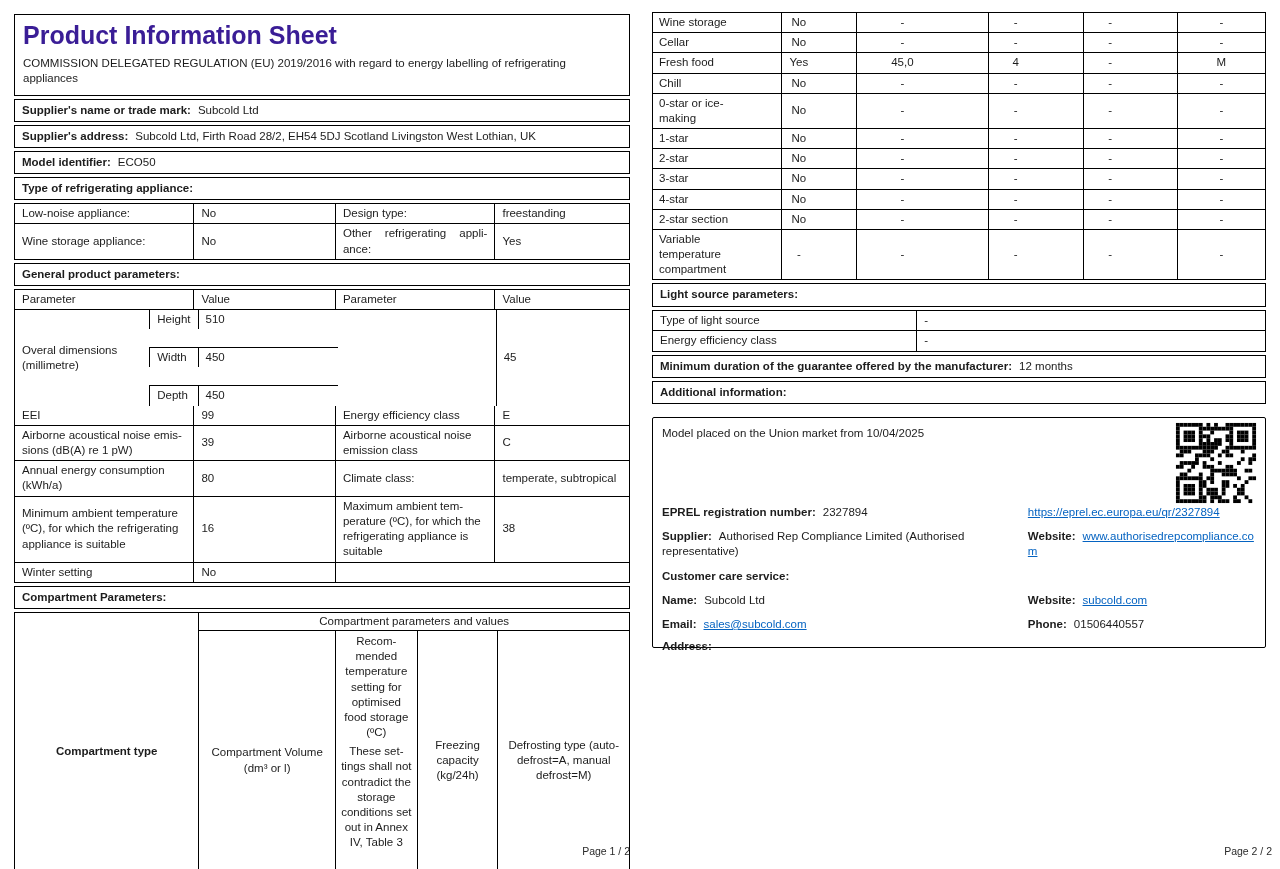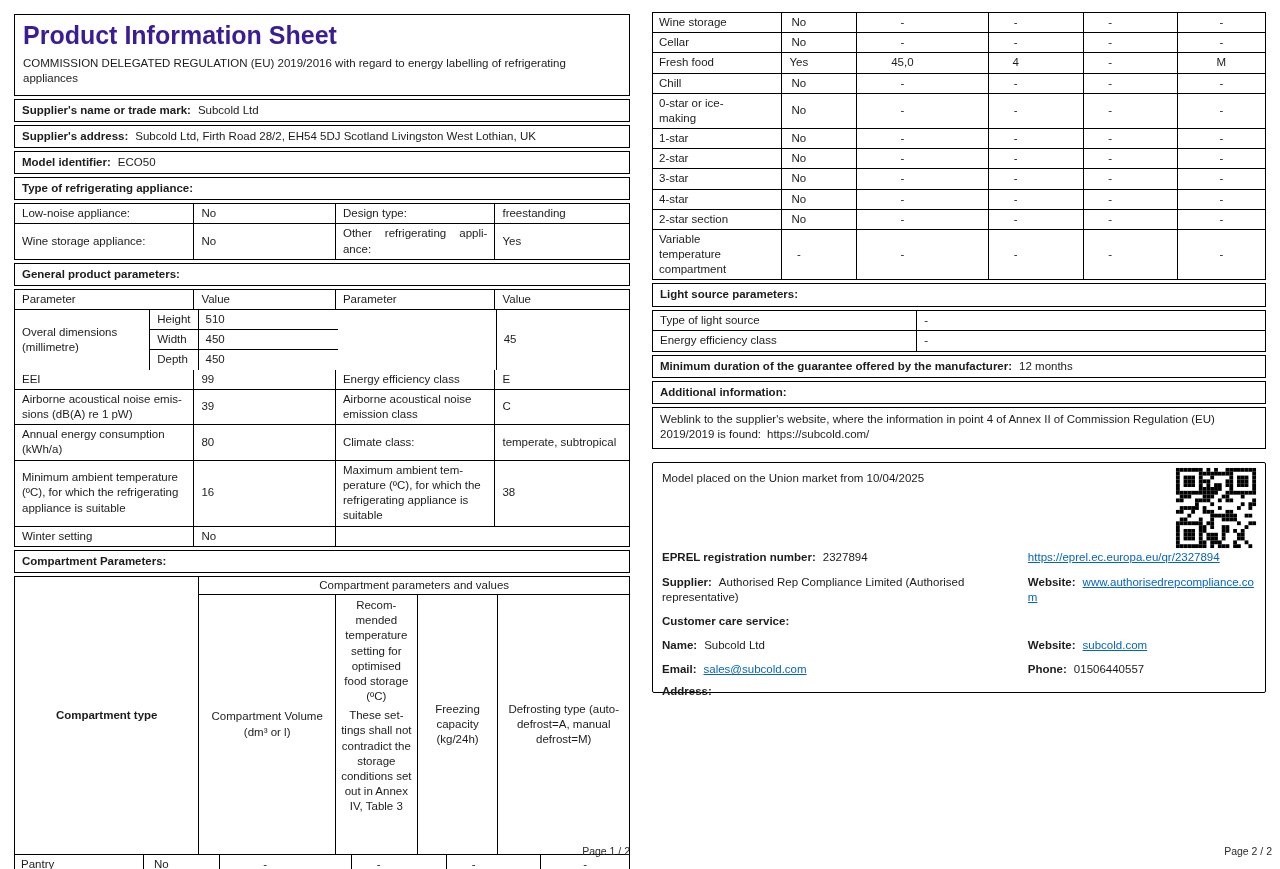--- a/index.html
+++ b/index.html
@@ -24,21 +24,21 @@
   .r + .r { border-top:1.5px solid #000; }
   .c { padding:2px 7px; border-left:1.5px solid #000; display:flex; align-items:center; }
   .c:first-child { border-left:none; }
   .ctr { justify-content:center; text-align:center; }
   .cols4 { grid-template-columns:179fr 142fr 160fr 135fr; }
 
   
   .dims { display:grid; grid-template-columns:136fr 43fr 142fr 160fr 135fr; border-top:1.5px solid #000; }
   .dims .dc { padding:2px 7px; display:flex; align-items:center; }
   .dims .bl { border-left:1.5px solid #000; }
-  .dims .bt { border-top:1.5px solid #000; }
+  .dims .bt { border-top:1.5px solid #000;margin-top:18px; }
   .dims .span3 { grid-row:1/4; }
   .dr { min-height:18.5px; }
 
   
   .comp-head { display:grid; grid-template-columns:184fr 137fr 82fr 81fr 132fr; }
   .comp-span { border-left:1.5px solid #000; text-align:center; padding:1px 4px; grid-column:2/6; }
   .comp-type { grid-row:1/3; display:flex; align-items:center; justify-content:center; text-align:right; padding:2px 6px;font-weight:bold; }
   .comp-tall { border-left:1.5px solid #000; border-top:1.5px solid #000; padding:3px 4px; display:flex; flex-direction:column; align-items:center; justify-content:center; text-align:center; min-height:260px; }
   .comp-tall.topal { justify-content:flex-start; }
   .comp-tall .p2 { margin-top:4px; }
@@ -306,23 +306,20 @@
   </div>
 
   <div class="bx pad">
     <span class="lbl">Minimum duration of the guarantee offered by the manufacturer:</span><span>12 months</span>
   </div>
 
   <div class="bx pad">
     <span class="lbl">Additional information:</span>
   </div>
 
-  <div class="bx web-box">
-    <span>Weblink to the supplier's website, where the information in point 4 of Annex II of Commission Regulation (EU) 2019/2019 is found:</span><span class="url">https://subcold.com/</span>
-  </div>
 
   <div class="bx market-box">
     <div>Model placed on the Union market from 10/04/2025</div>
     <div class="qr"><svg width="82" height="82" viewBox="-1 -1 86 86" xmlns="http://www.w3.org/2000/svg" fill="#000">
           <rect x="0" y="0" width="4" height="4"></rect>
           <rect x="4" y="0" width="4" height="4"></rect>
           <rect x="8" y="0" width="4" height="4"></rect>
           <rect x="12" y="0" width="4" height="4"></rect>
           <rect x="16" y="0" width="4" height="4"></rect>
           <rect x="20" y="0" width="4" height="4"></rect>

